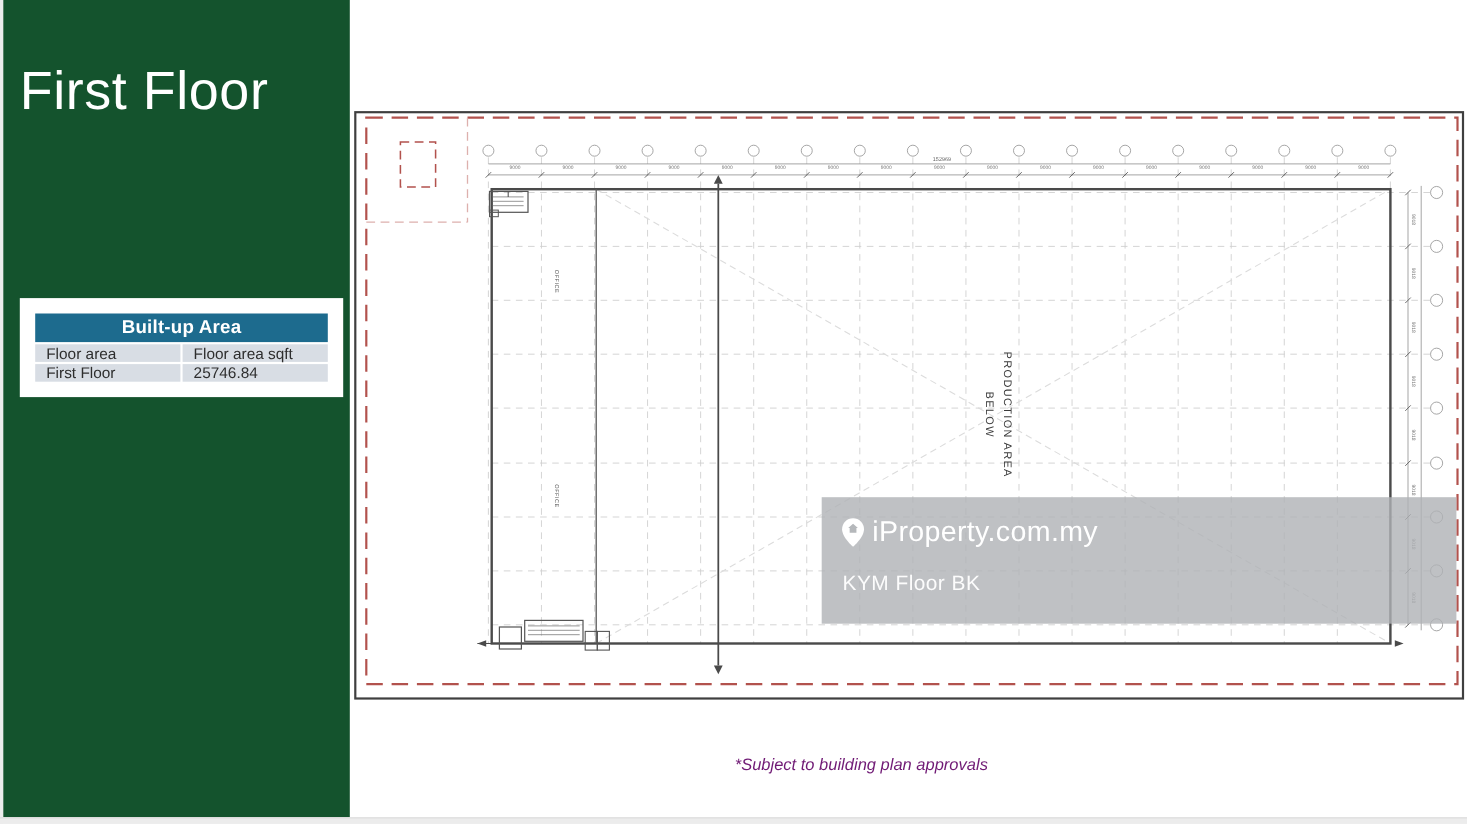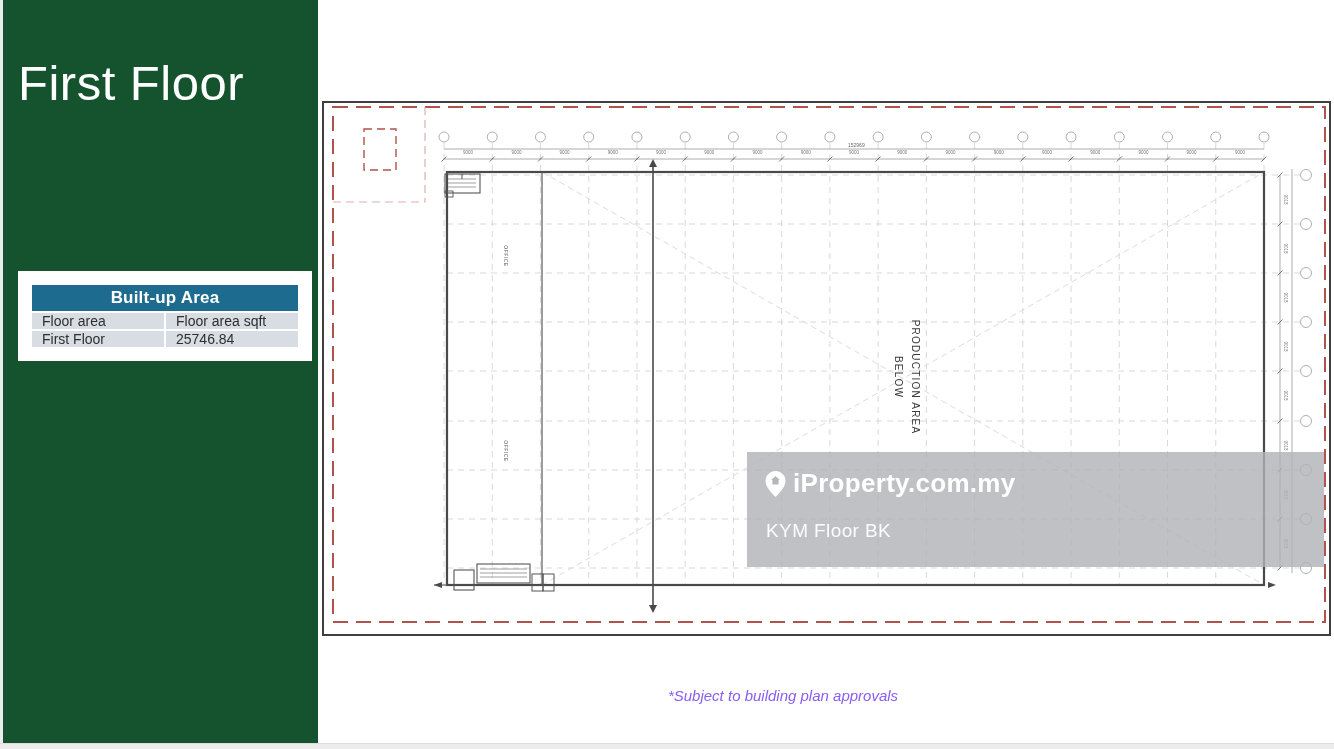--- a/index.html
+++ b/index.html
@@ -33,25 +33,25 @@
 
   .production-label { position:absolute; left:583px; top:274px; transform:translate(-50%,-50%) rotate(90deg);
                       font-size:10px; letter-spacing:1.2px; line-height:1.7; color:#3a3a3a;
                       text-align:center; white-space:nowrap; }
   .office-label { position:absolute; transform:rotate(90deg); font-size:5px; color:#555; letter-spacing:.5px; }
 
   
   .watermark { position:absolute; left:423px; top:349px; width:577px; height:115px;
                background:rgba(175,178,181,0.8); }
   .wm-brand-row { position:absolute; left:17px; top:16px; display:flex; align-items:center; }
-  .wm-brand { color:#ffffff; font-size:26px; font-weight:bold; letter-spacing:.3px; margin-left:6px; }
+  .wm-brand { color:#ffffff; font-size:26px; font-weight:normal; letter-spacing:.3px; margin-left:6px; }
   .wm-agent { position:absolute; left:19px; top:68px; color:rgba(255,255,255,0.95); font-size:19px; letter-spacing:.4px; }
 
   .footnote { position:absolute; left:783px; top:687px; transform:translateX(-50%);
-              font-style:italic; font-size:15px; color:#8b5cf6; white-space:nowrap; }
+              font-style:italic; font-size:15px; color:#701a75; white-space:nowrap; }
 </style>
 </head>
 <body>
 
 <div>
   <div class="edge-strip-left"></div>
 
   <div class="sidebar">
     <div class="slide-title">
       <div>First Floor</div>

